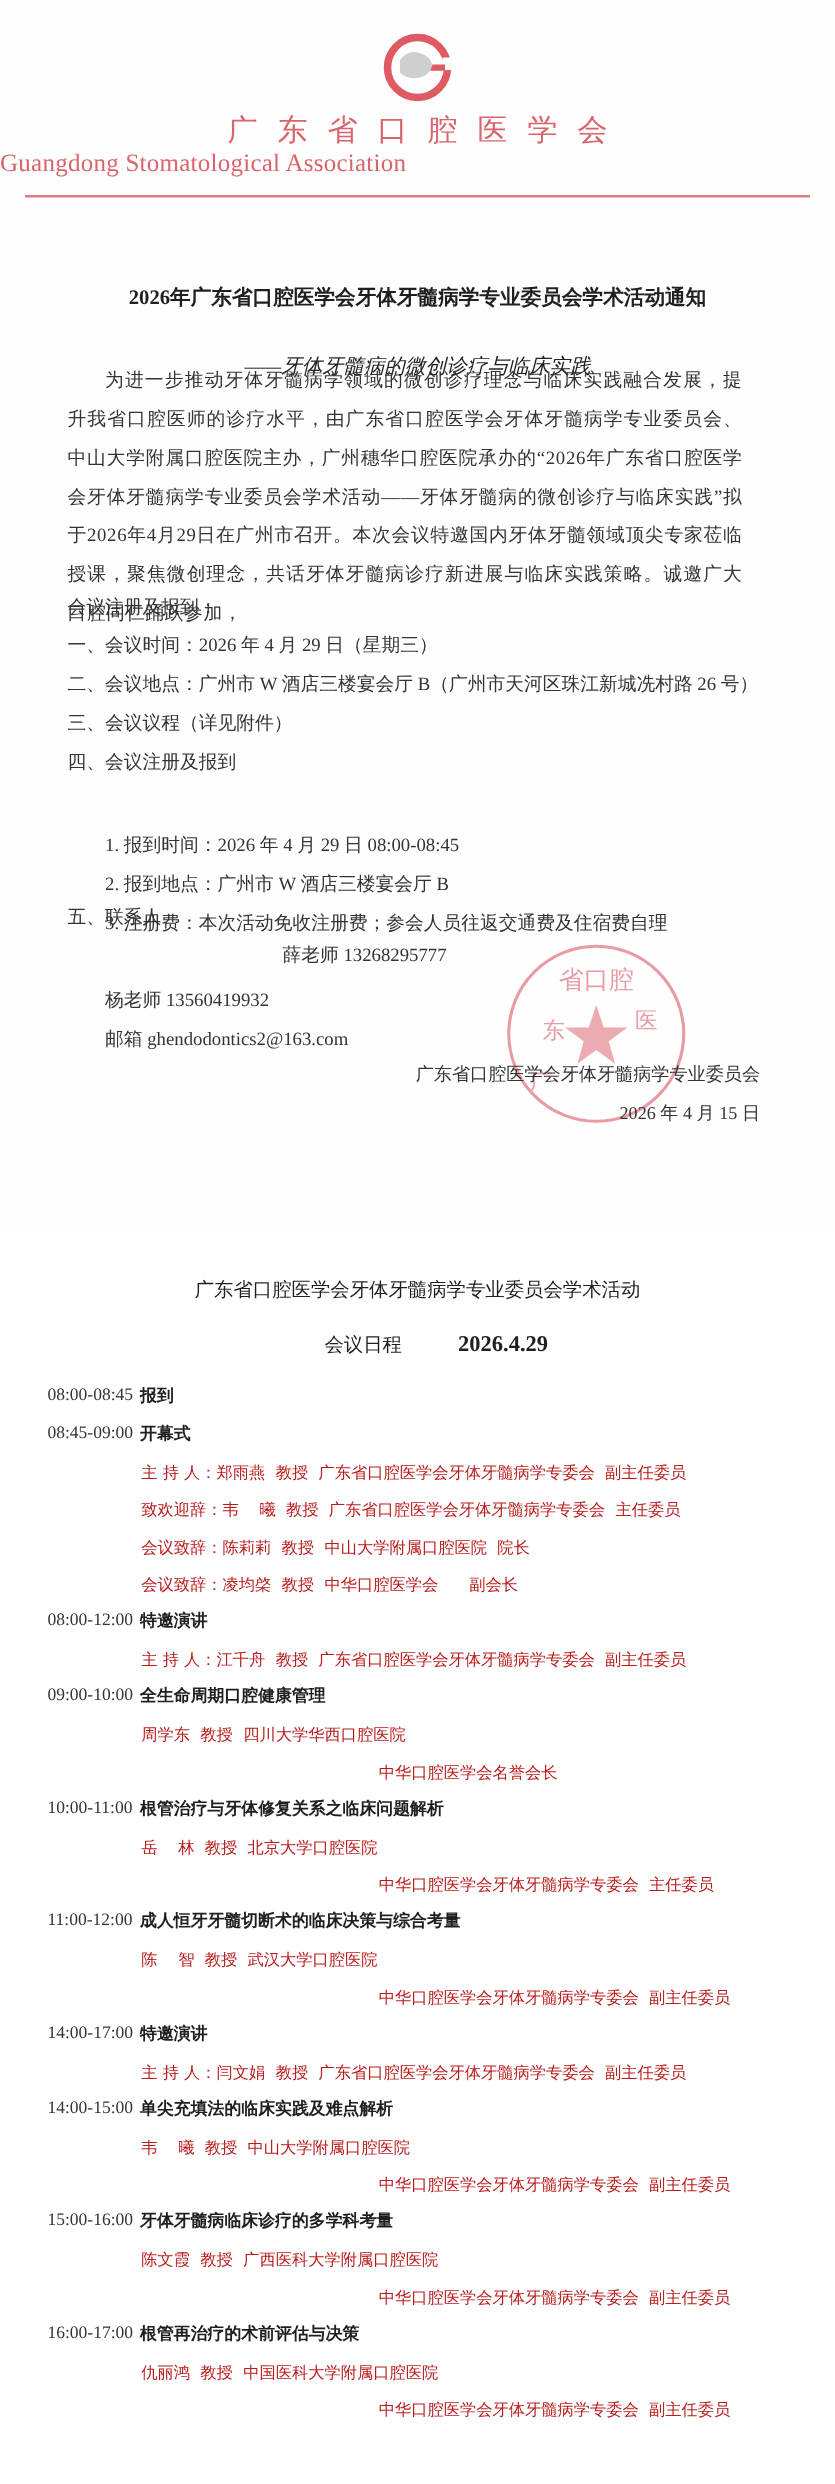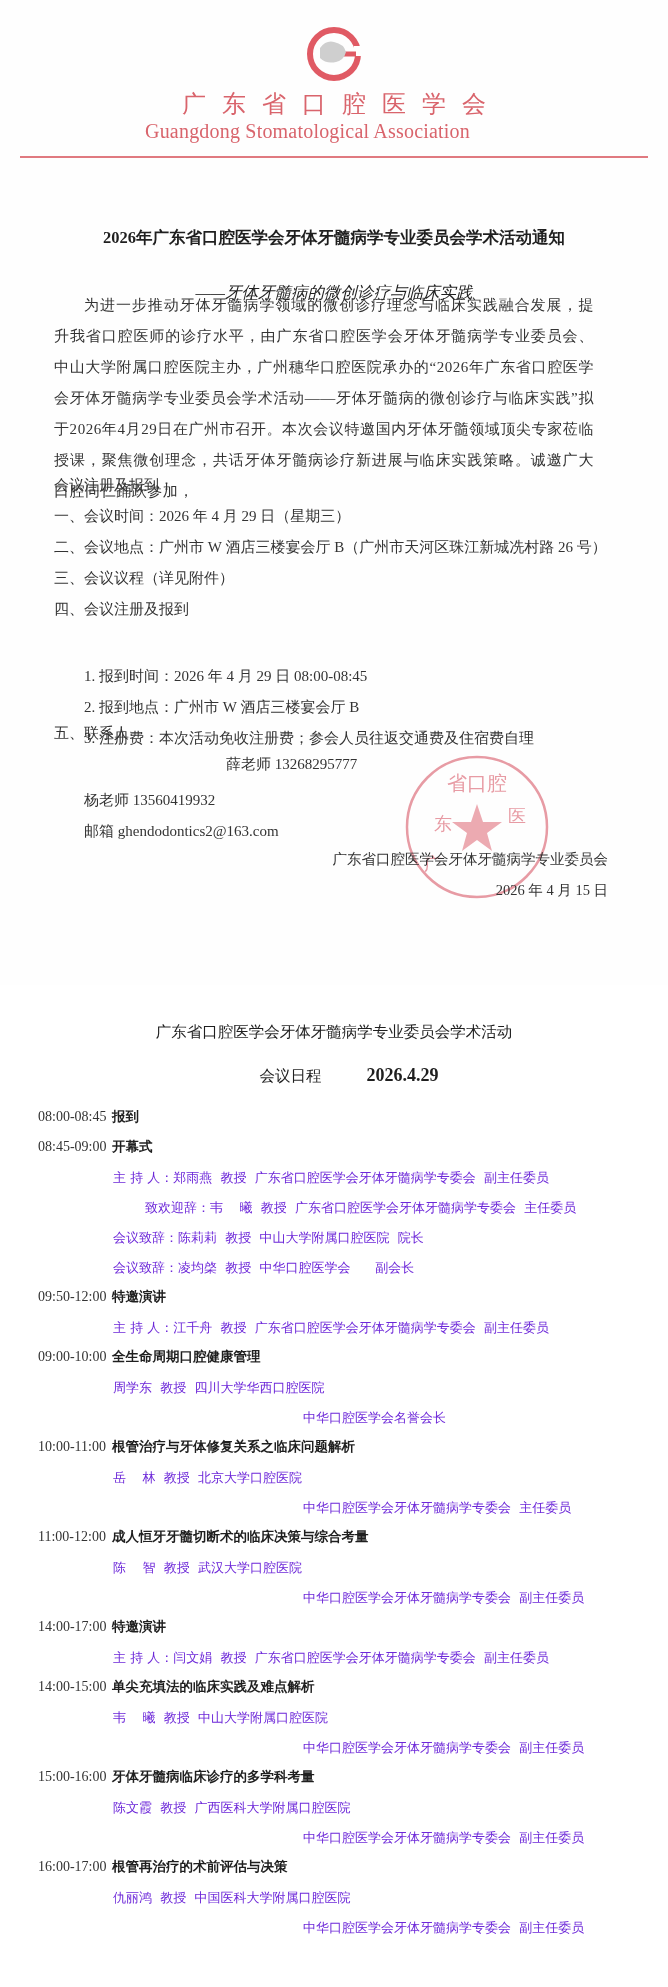--- a/index.html
+++ b/index.html
@@ -19,21 +19,21 @@
     position: absolute; left: 294px; top: 24px; width: 80px; height: 60px;
   }
   .org-cn {
     position: absolute; left: 0; width: 668px; top: 88px;
     text-align: center; color: #d9646c;
     font-family: "DejaVu Sans", sans-serif;
     font-size: 24px; letter-spacing: 16px; padding-left: 16px;
   }
   .org-en {
     position: absolute; left: 0; width: 615px; top: 120px;
-    text-align: center; color: #d9646c;
+    color: #d9646c;
     font-family: "Liberation Serif", serif;
     font-size: 20px; letter-spacing: 0.2px;
   }
   .red-rule {
     position: absolute; left: 20px; right: 20px; top: 156px;
     height: 2px; background: #e07a80;
   }
 
   .title {
     position: absolute; left: 0; width: 668px; text-align: center;
@@ -83,21 +83,21 @@
   .row { position: relative; height: 30px; font-size: 14px; white-space: nowrap; }
   .row .time {
     position: absolute; left: 38px; top: 4px; color: #333;
     font-family: "Liberation Serif", serif; font-size: 14px;
   }
   .row .topic {
     position: absolute; left: 112px; top: 3px; color: #1f1f1f; font-weight: bold;
     font-family: "DejaVu Sans", sans-serif; font-size: 13.5px;
   }
   .row .detail {
-    position: absolute; left: 113px; top: 4px; color: #6d28d9;
+    position: absolute; left: 113px; top: 4px; color: #b91c1c;
     font-family: "DejaVu Sans", sans-serif; font-size: 13px; text-align: right;
   }
   .row .detail.indent2 { left: 188px; }
   .row .detail.indent3 { left: 303px; }
 </style>
 </head>
 <body>
 
 <div class="page" id="page1">
 
@@ -167,30 +167,30 @@
       <span class="topic">报到</span>
     </div>
     <div class="row">
       <span class="time">08:45-09:00</span>
       <span class="topic">开幕式</span>
     </div>
     <div class="row">
       <span class="detail" style="white-space: pre;">主 持 人：郑雨燕  教授  广东省口腔医学会牙体牙髓病学专委会  副主任委员</span>
     </div>
     <div class="row">
-      <span class="detail" style="white-space: pre; margin-left: 32px;">致欢迎辞：韦    曦  教授  广东省口腔医学会牙体牙髓病学专委会  主任委员</span>
+      <span class="detail" style="white-space: pre;">致欢迎辞：韦    曦  教授  广东省口腔医学会牙体牙髓病学专委会  主任委员</span>
     </div>
     <div class="row">
       <span class="detail" style="white-space: pre;">会议致辞：陈莉莉  教授  中山大学附属口腔医院  院长</span>
     </div>
     <div class="row">
       <span class="detail" style="white-space: pre;">会议致辞：凌均棨  教授  中华口腔医学会      副会长</span>
     </div>
     <div class="row">
-      <span class="time">09:50-12:00</span>
+      <span class="time">08:00-12:00</span>
       <span class="topic">特邀演讲</span>
     </div>
     <div class="row">
       <span class="detail" style="white-space: pre;">主 持 人：江千舟  教授  广东省口腔医学会牙体牙髓病学专委会  副主任委员</span>
     </div>
     <div class="row">
       <span class="time">09:00-10:00</span>
       <span class="topic">全生命周期口腔健康管理</span>
     </div>
     <div class="row">

